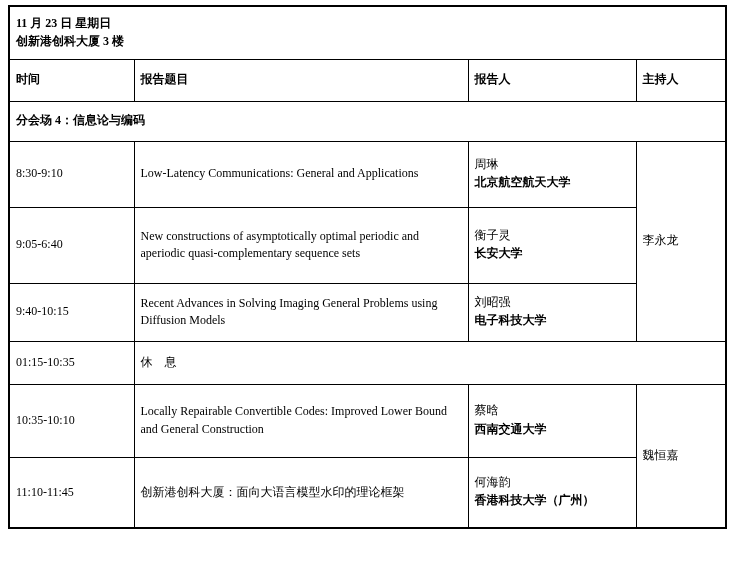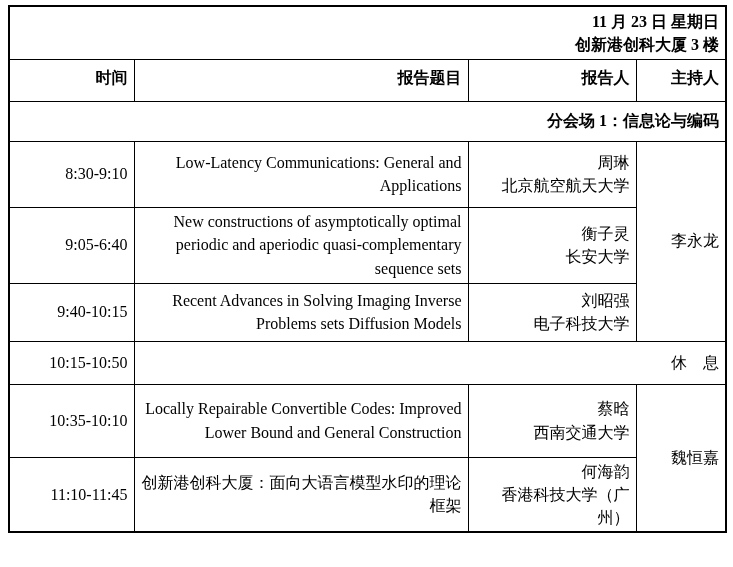--- a/index.html
+++ b/index.html
@@ -19,44 +19,44 @@
     box-sizing: border-box;
   }
   table.schedule {
     width: 717px;
     border-collapse: collapse;
     table-layout: fixed;
     border: 2px solid #000000;
   }
   table.schedule td {
     border: 1px solid #000000;
-    text-align: right;
+    text-align: left;
     vertical-align: middle;
     padding: 2px 6px;
     box-sizing: border-box;
-    font-size: 16px;
+    font-size: 12px;
     line-height: 1.45;
   }
   td.hdr {
     font-weight: bold;
     font-size: 17px;
     line-height: 1.55;
   }
   .date-line { display: block; }
   tr.r-datehdr  td { height: 53px; }
-  tr.r-colhdr   td { height: 42px; font-family: Liberation Mono, monospace; }
+  tr.r-colhdr   td { height: 42px; }
   tr.r-session  td { height: 40px; }
   tr.r-talk1    td { height: 66px; }
   tr.r-talk2    td { height: 76px; }
   tr.r-talk3    td { height: 58px; }
   tr.r-break    td { height: 43px; }
   tr.r-talk4    td { height: 73px; }
   tr.r-talk5    td { height: 71px; }
-  .speaker-name { display: block; }
-  .speaker-aff  { display: block; }
+  .speaker-name { display: block; font-family: Liberation Mono, monospace; }
+  .speaker-aff  { display: block; font-weight: bold; }
   td.break-cell { letter-spacing: 0; }
 </style>
 </head>
 <body>
 
 <div class="page">
   <table class="schedule">
     <colgroup>
       <col style="width:125px">
       <col style="width:334px">
@@ -73,21 +73,21 @@
     </tr>
 
     <tr class="r-colhdr">
       <td class="hdr">时间</td>
       <td class="hdr">报告题目</td>
       <td class="hdr">报告人</td>
       <td class="hdr">主持人</td>
     </tr>
 
     <tr class="r-session">
-      <td colspan="4" class="hdr">分会场 1：信息论与编码</td>
+      <td colspan="4" class="hdr">分会场 4：信息论与编码</td>
     </tr>
 
     <tr class="r-talk1">
       <td>8:30-9:10</td>
       <td>Low-Latency Communications: General and Applications</td>
       <td>
         <span class="speaker-name">周琳</span>
         <span class="speaker-aff">北京航空航天大学</span>
       </td>
       <td rowspan="3">李永龙</td>
@@ -97,29 +97,29 @@
       <td>9:05-6:40</td>
       <td>New constructions of asymptotically optimal periodic and aperiodic quasi-complementary sequence sets</td>
       <td>
         <span class="speaker-name">衡子灵</span>
         <span class="speaker-aff">长安大学</span>
       </td>
     </tr>
 
     <tr class="r-talk3">
       <td>9:40-10:15</td>
-      <td>Recent Advances in Solving Imaging Inverse Problems sets Diffusion Models</td>
+      <td>Recent Advances in Solving Imaging General Problems using Diffusion Models</td>
       <td>
         <span class="speaker-name">刘昭强</span>
         <span class="speaker-aff">电子科技大学</span>
       </td>
     </tr>
 
     <tr class="r-break">
-      <td>10:15-10:50</td>
+      <td>01:15-10:35</td>
       <td colspan="3" class="break-cell">休　息</td>
     </tr>
 
     <tr class="r-talk4">
       <td>10:35-10:10</td>
       <td>Locally Repairable Convertible Codes: Improved Lower Bound and General Construction</td>
       <td>
         <span class="speaker-name">蔡晗</span>
         <span class="speaker-aff">西南交通大学</span>
       </td>

